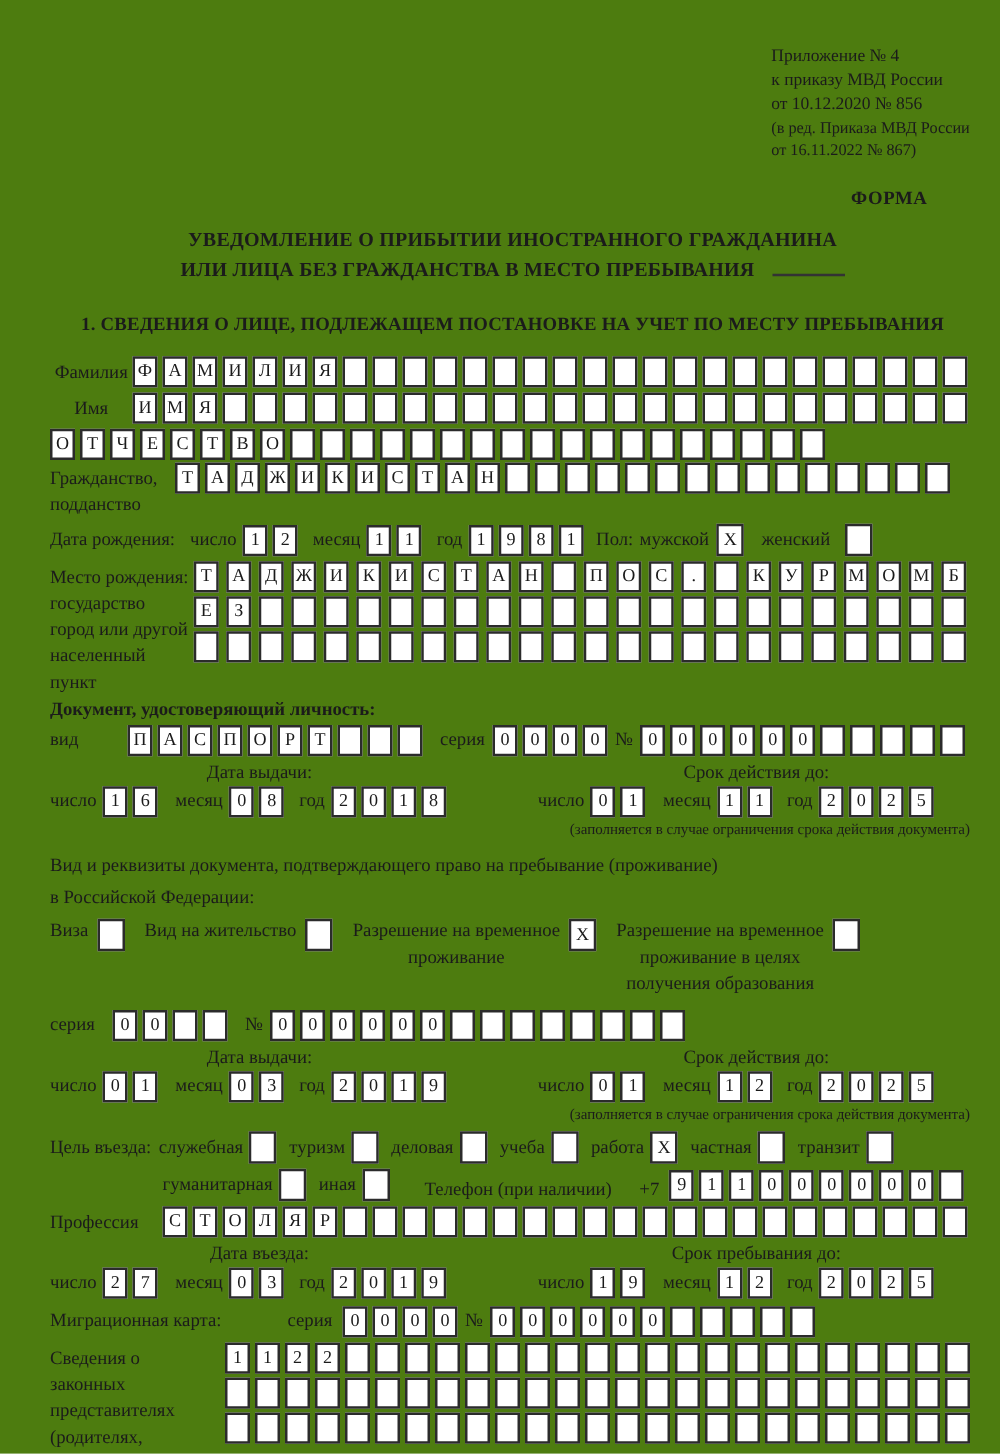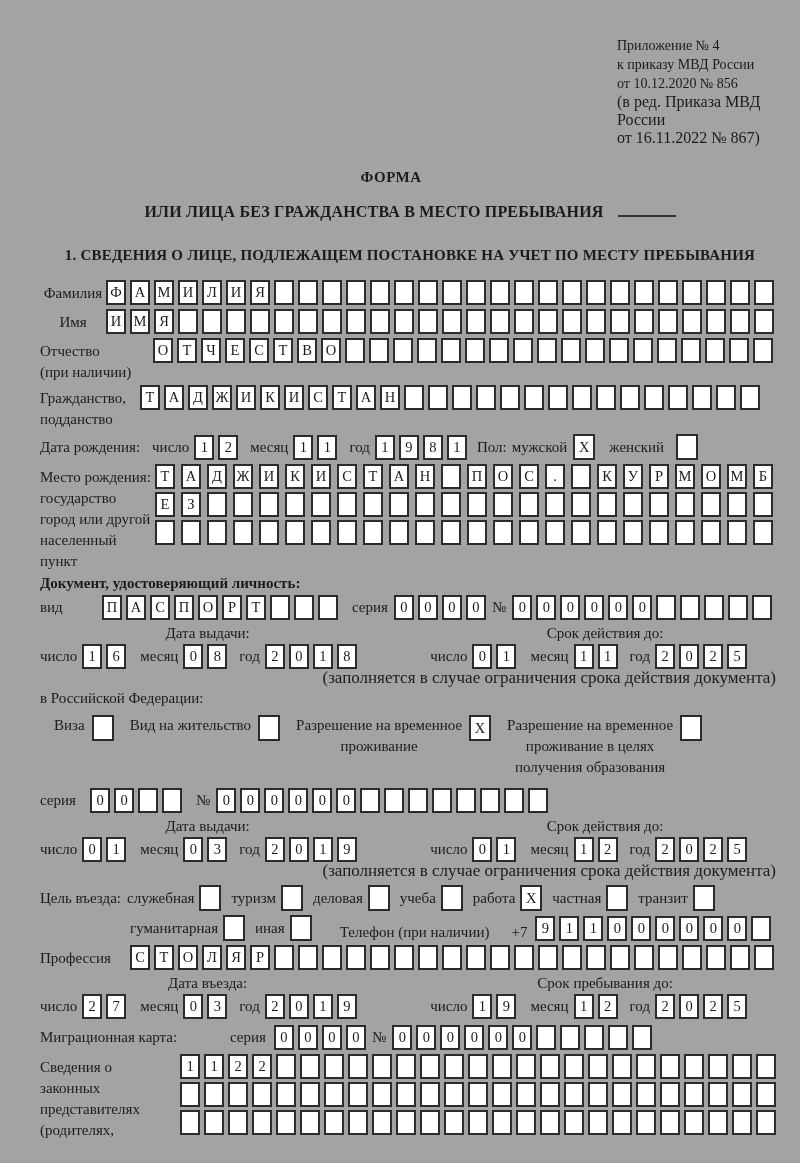--- a/index.html
+++ b/index.html
@@ -1,25 +1,25 @@
 <!DOCTYPE html>
 <html><head>
 <meta charset="utf-8">
 <style>
   html,body { margin:0; padding:0; background:#ffffff; }
   .page {
     position:relative; width:800px; height:1163px; box-sizing:border-box;
-    padding:0 20px 0 40px; overflow:hidden; background:#a3a3a3;
+    padding:0 20px 0 40px; overflow:hidden; background:#4d7c0f;
     font-family:"Liberation Serif","DejaVu Serif",serif; color:#1b1b1b; font-size:15px;
   }
   
   .appendix { margin-left:577px; padding-top:36px; line-height:19px; font-size:14px; }
-  .appendix .small { font-size:16px; line-height:18px; }
+  .appendix .small { font-size:13px; line-height:18px; }
   .appendix .small:first-of-type { margin-top:4px; }
-  .forma { text-align:center; padding-right:38px; font-weight:bold; margin-top:22px; font-size:15px; letter-spacing:.5px; }
+  .forma { text-align:right; padding-right:38px; font-weight:bold; margin-top:22px; font-size:15px; letter-spacing:.5px; }
   .title { text-align:center; font-weight:bold; font-size:16px; margin-top:14px; line-height:22px; letter-spacing:.2px; }
   .blank-line { display:inline-block; width:58px; border-bottom:2.5px solid #333; height:15px; margin-left:14px; }
   .section-title { font-weight:bold; font-size:15px; margin-top:24px; text-align:center; letter-spacing:.2px; }
 
   
   .frow { display:flex; align-items:flex-start; }
   .lbl { flex:none; line-height:21px; padding-top:3px; }
   .lblstack { flex:none; line-height:21px; padding-top:3px; }
   .cells { display:flex; flex-wrap:nowrap; }
   .cell {
@@ -39,25 +39,25 @@
   .stackrows > .cells { margin-bottom:3px; }
 
   
   .dates { display:flex; margin-top:4px; }
   .dg-left { width:345px; }
   .dg-right { margin-left:55px; width:360px; }
   .dhead { text-align:center; margin-bottom:2px; line-height:18px; }
   .drow { display:flex; align-items:center; }
   .dlbl { margin-right:5px; }
   .gap1 { margin-left:10px; } .gap2 { margin-left:8px; }
-  .note-right { text-align:right; font-size:17px; margin-top:1px; padding-right:4px; line-height:16px; }
+  .note-right { text-align:right; font-size:12px; margin-top:1px; padding-right:4px; line-height:16px; }
 
   .intro { line-height:25px; margin-top:10px; }
   .opts { display:flex; align-items:flex-start; margin-top:4px; }
-  .opt { display:flex; align-items:flex-start;margin-left:14px; }
+  .opt { display:flex; align-items:flex-start; }
   .opt .cell { margin-left:7px; }
   .opt-text { line-height:21px; }
   .opt-text.center { text-align:center; } .ml16 { margin-left:16px; }
 
   .pair { display:flex; align-items:center; }
   .pair .cell { margin-left:5px; margin-right:0; }
   .pair + .pair { margin-left:10px; }
   .purpose-row2 { margin-left:90px; }
   .phone-label { margin-left:28px; }
   .phone-prefix { margin-left:22px; margin-right:8px; }
@@ -74,20 +74,21 @@
     <div>Приложение № 4</div>
     <div>к приказу МВД России</div>
     <div>от 10.12.2020 № 856</div>
     <div class="small">(в ред. Приказа МВД России</div>
     <div class="small">от 16.11.2022 № 867)</div>
   </div>
 
   <div class="forma">ФОРМА</div>
 
   <div class="title">
+    <div>УВЕДОМЛЕНИЕ О ПРИБЫТИИ ИНОСТРАННОГО ГРАЖДАНИНА</div>
     <div><span>ИЛИ ЛИЦА БЕЗ ГРАЖДАНСТВА В МЕСТО ПРЕБЫВАНИЯ</span><span class="blank-line"></span></div>
   </div>
 
   <div class="section-title">1. СВЕДЕНИЯ О ЛИЦЕ, ПОДЛЕЖАЩЕМ ПОСТАНОВКЕ НА УЧЕТ ПО МЕСТУ ПРЕБЫВАНИЯ</div>
 
   <div class="frow mt16">
     <div class="lbl w66">Фамилия</div>
     <div class="cells">
         <span class="cell">Ф</span>
         <span class="cell">А</span>
@@ -148,24 +149,20 @@
         <span class="cell"></span>
         <span class="cell"></span>
         <span class="cell"></span>
         <span class="cell"></span>
         <span class="cell"></span>
         <span class="cell"></span>
       </div>
   </div>
 
   <div class="frow mt4">
-    <div class="lblstack w113">
-      <div>Отчество</div>
-      <div>(при наличии)</div>
-    </div>
     <div class="cells">
         <span class="cell">О</span>
         <span class="cell">Т</span>
         <span class="cell">Ч</span>
         <span class="cell">Е</span>
         <span class="cell">С</span>
         <span class="cell">Т</span>
         <span class="cell">В</span>
         <span class="cell">О</span>
         <span class="cell"></span>
@@ -419,20 +416,21 @@
             <span class="cell">2</span>
             <span class="cell">0</span>
             <span class="cell">2</span>
             <span class="cell">5</span>
           </span>
       </div>
     </div>
   </div>
   <div class="note-right">(заполняется в случае ограничения срока действия документа)</div>
 
+  <div class="intro">Вид и реквизиты документа, подтверждающего право на пребывание (проживание)</div>
   <div class="intro" style="margin-top:0">в Российской Федерации:</div>
 
   <div class="opts">
     <div class="opt">
       <span class="opt-text">Виза</span>
       <span class="cell box"></span>
     </div>
     <div class="opt ml16">
       <span class="opt-text">Вид на жительство</span>
       <span class="cell box"></span>

